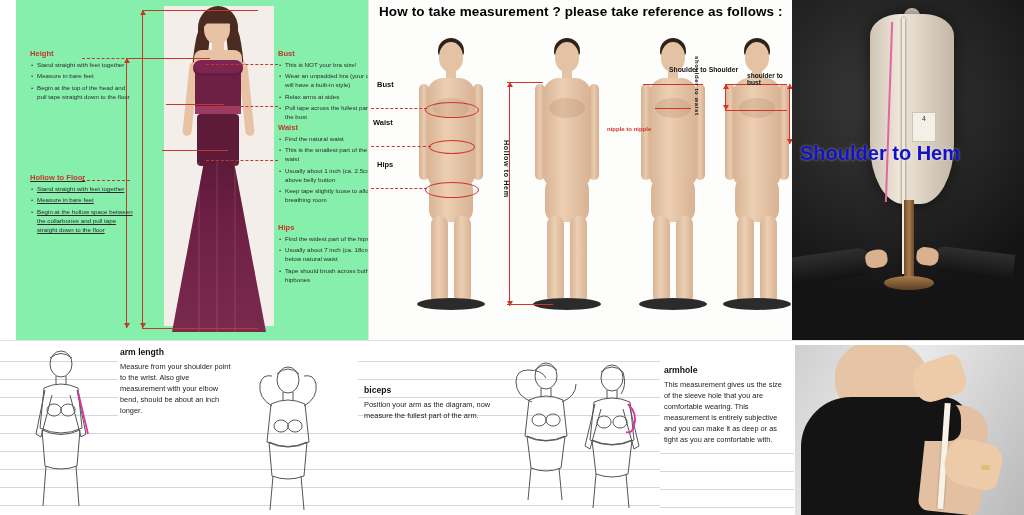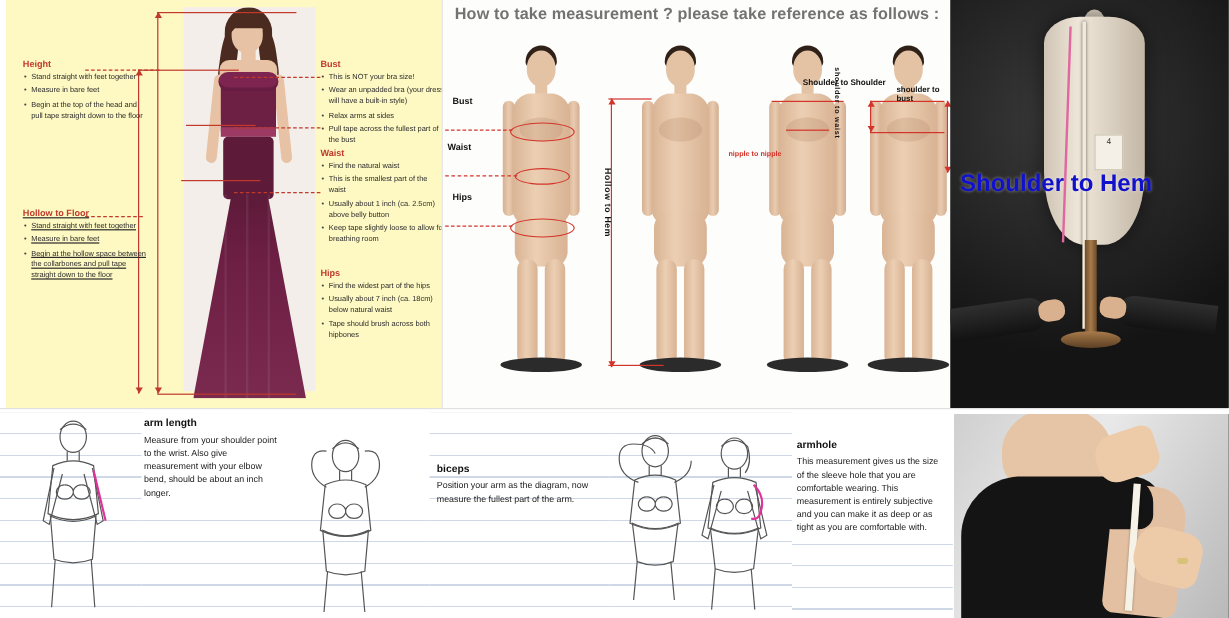--- a/index.html
+++ b/index.html
@@ -16,23 +16,23 @@
   #page {
     position: relative;
     width: 1024px;
     height: 515px;
     background: #ffffff;
   }
 
   
   #panel-dress {
     position: absolute;
-    left: 5px; top: 0;
+    left: 16px; top: 0;
     width: 368px; height: 340px;
-    background: #fef9c3;
+    background: #86efac;
     overflow: hidden;
   }
   .dress-photo {
     position: absolute;
     left: 148px; top: 6px;
     width: 110px; height: 320px;
     background: #f3eee9;
   }
   
   .dr-head {
@@ -151,21 +151,21 @@
   #panel-how {
     position: absolute;
     left: 368px; top: 0;
     width: 424px; height: 340px;
     background: #fdfdfb;
     border-left: 1px solid #e3e3e3;
     overflow: hidden;
   }
   #how-title {
     position: absolute; left: 10px; top: 4px;
-    font-size: 13.5px; font-weight: bold; color: #737373;
+    font-size: 13.5px; font-weight: bold; color: #000000;
     letter-spacing: .1px;
   }
   .mann {
     position: absolute;
     width: 92px; height: 276px;
   }
   .m-head {
     position: absolute; left: 50%; margin-left: -12px; top: 6px;
     width: 24px; height: 30px; border-radius: 50% 50% 46% 46%;
     background: #e4c3a5;

